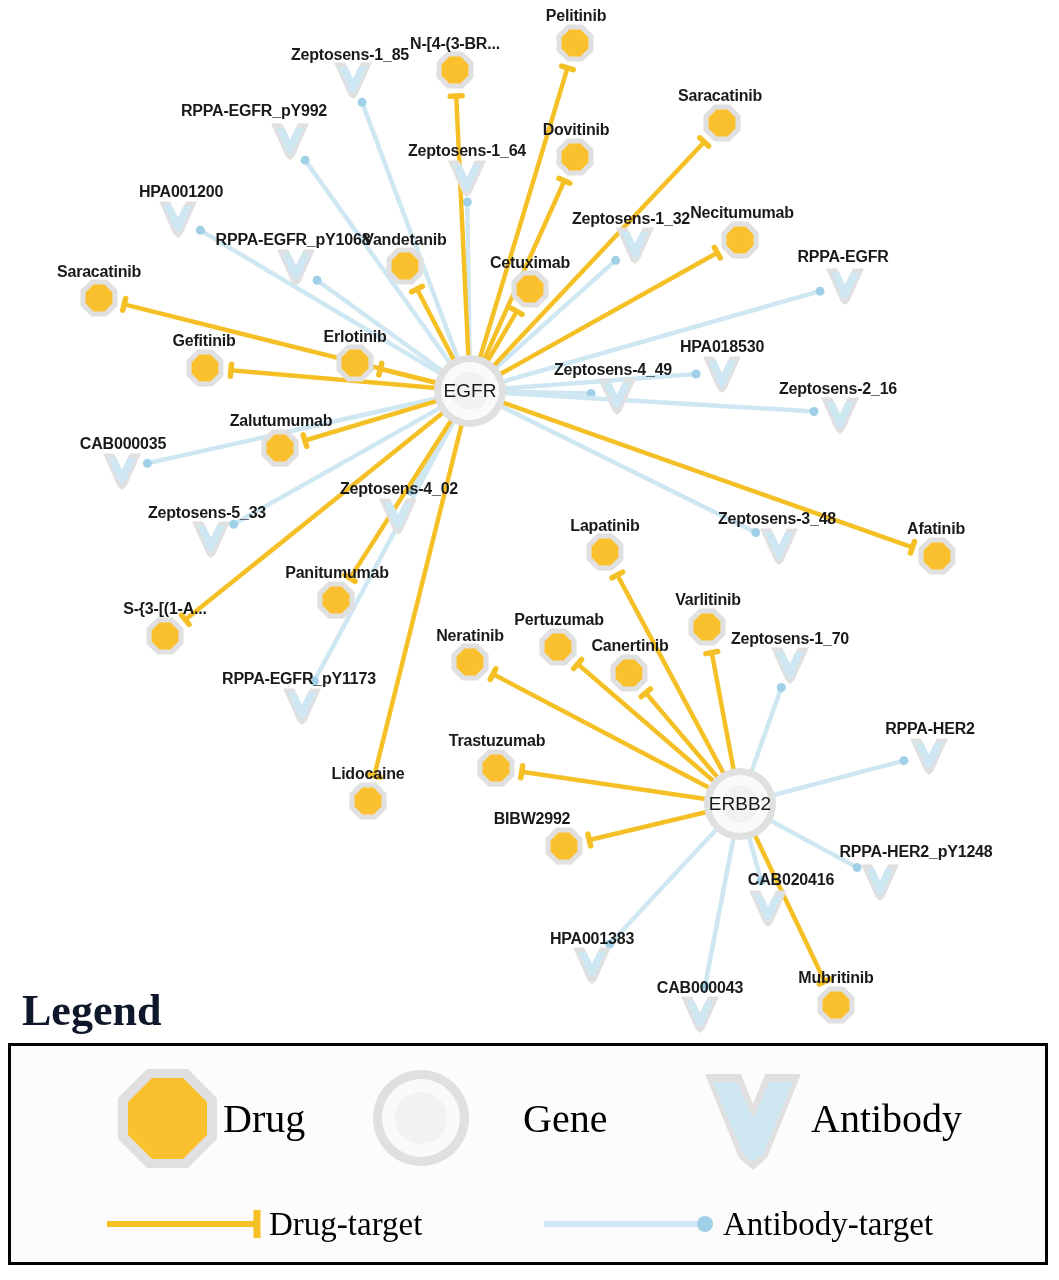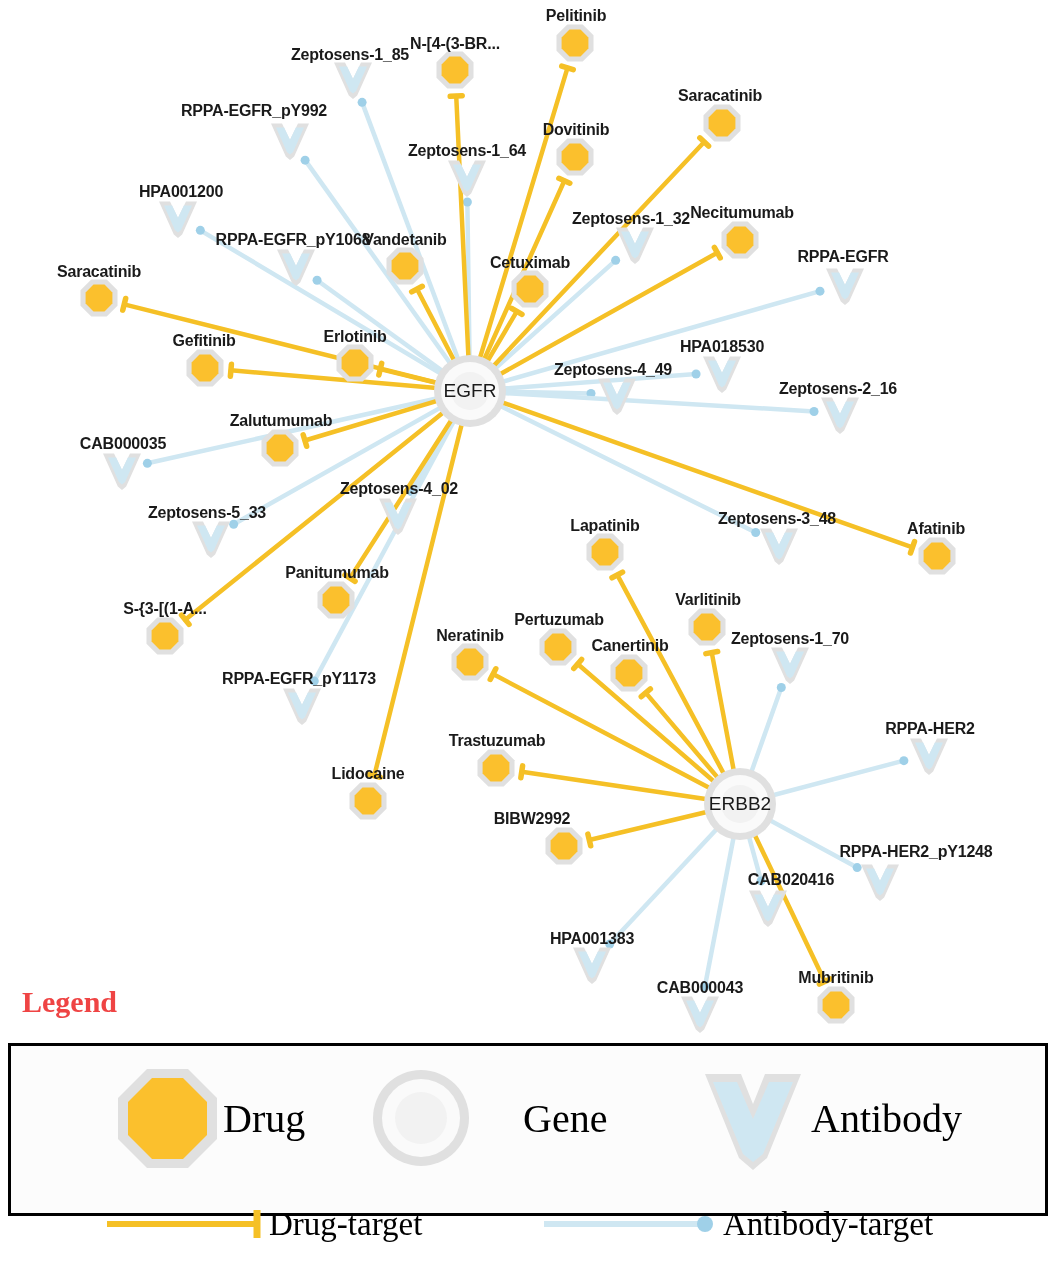--- a/index.html
+++ b/index.html
@@ -45,30 +45,30 @@
     left: 0;
     top: 985px;
     width: 1059px;
     height: 295px;
   }
   #legend-title {
     position: absolute;
     left: 22px;
     top: 0px;
     font-family: "Liberation Serif", serif;
-    font-size: 30px;
+    font-size: 44px;
     font-weight: bold;
-    color: #ef4444;
+    color: #0f172a;
   }
   #legend-box {
     position: absolute;
     left: 8px;
     top: 58px;
     width: 1040px;
-    height: 173px;
+    height: 222px;
     border: 3px solid #000;
     background: #fcfcfc;
     box-sizing: border-box;
     text-align: center;
   }
   .legend-text {
     position: absolute;
     font-family: "Liberation Serif", serif;
     font-size: 40px;
     color: #000;

